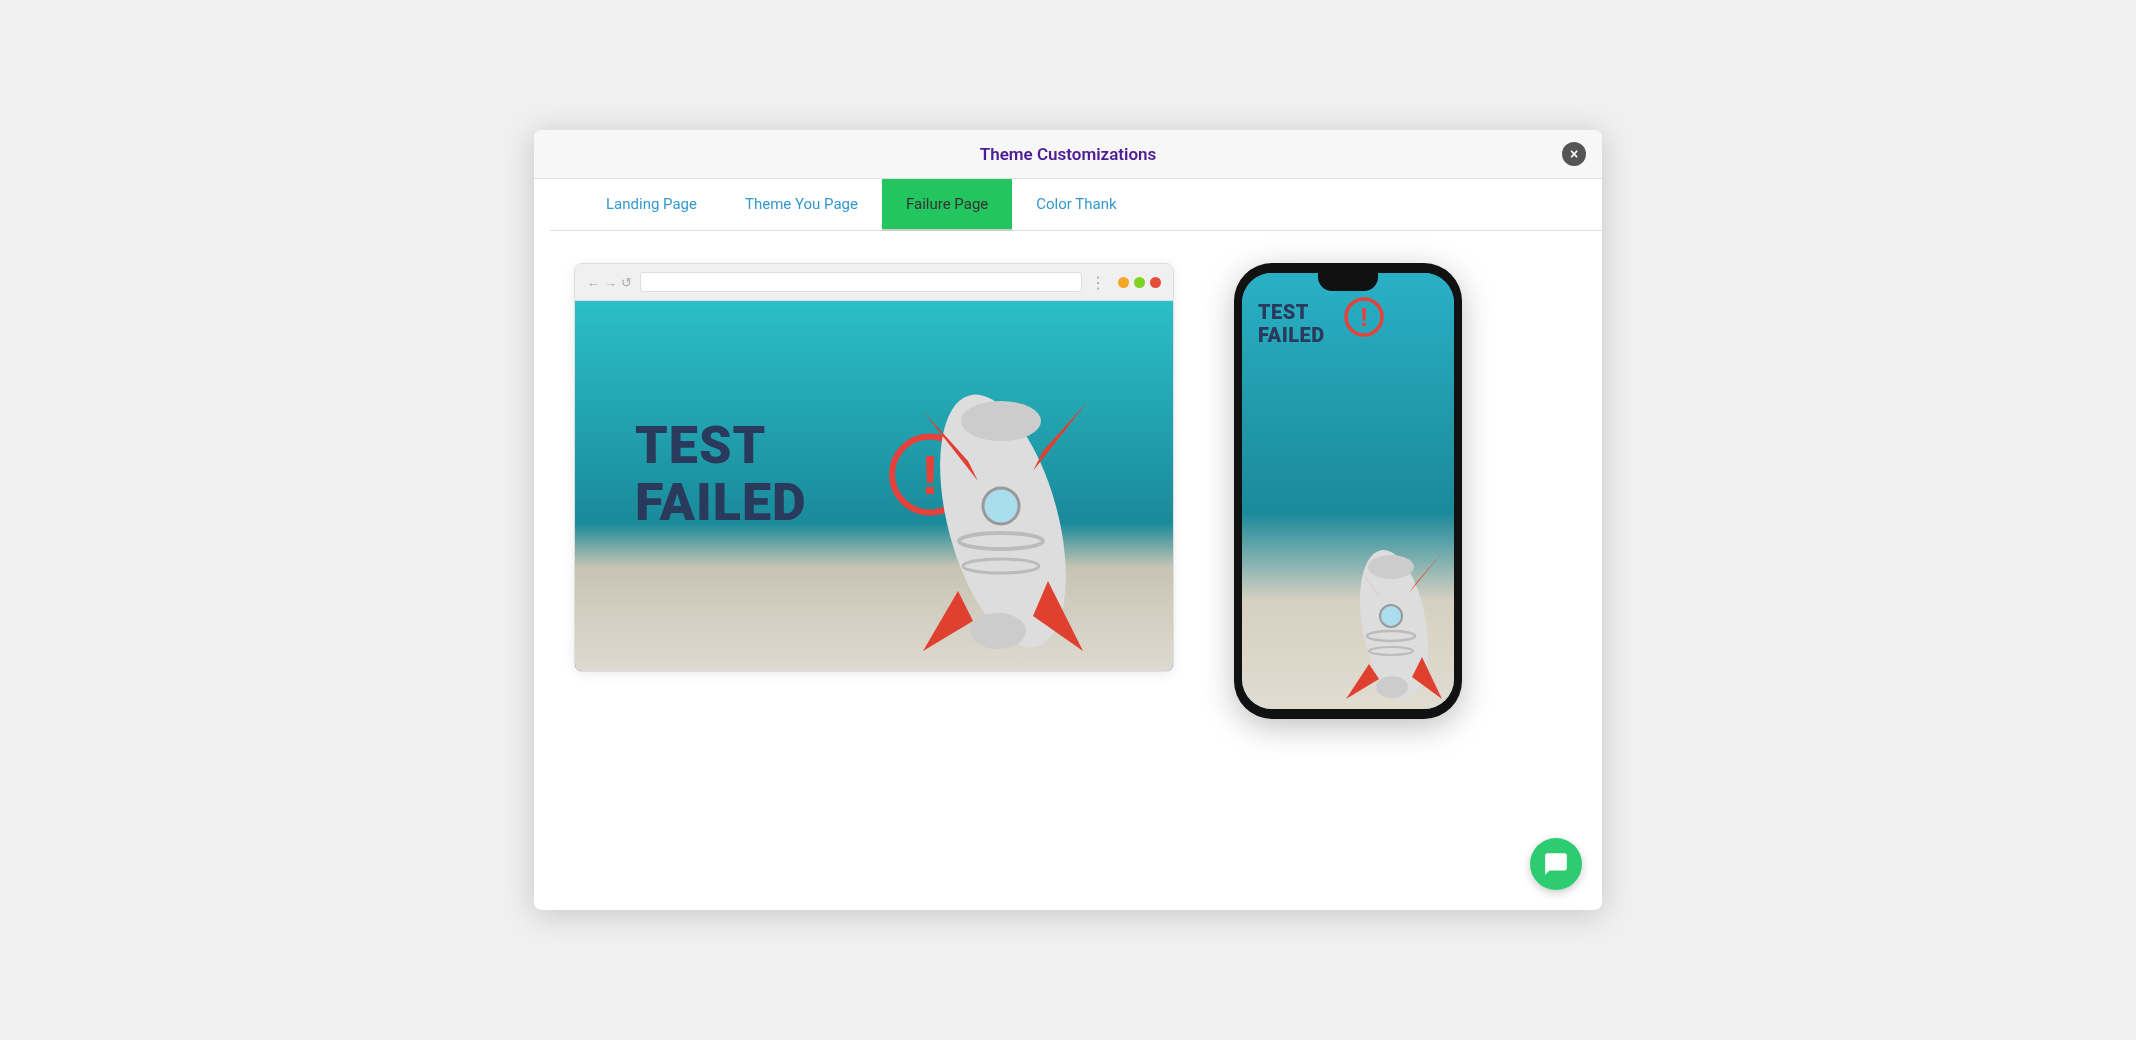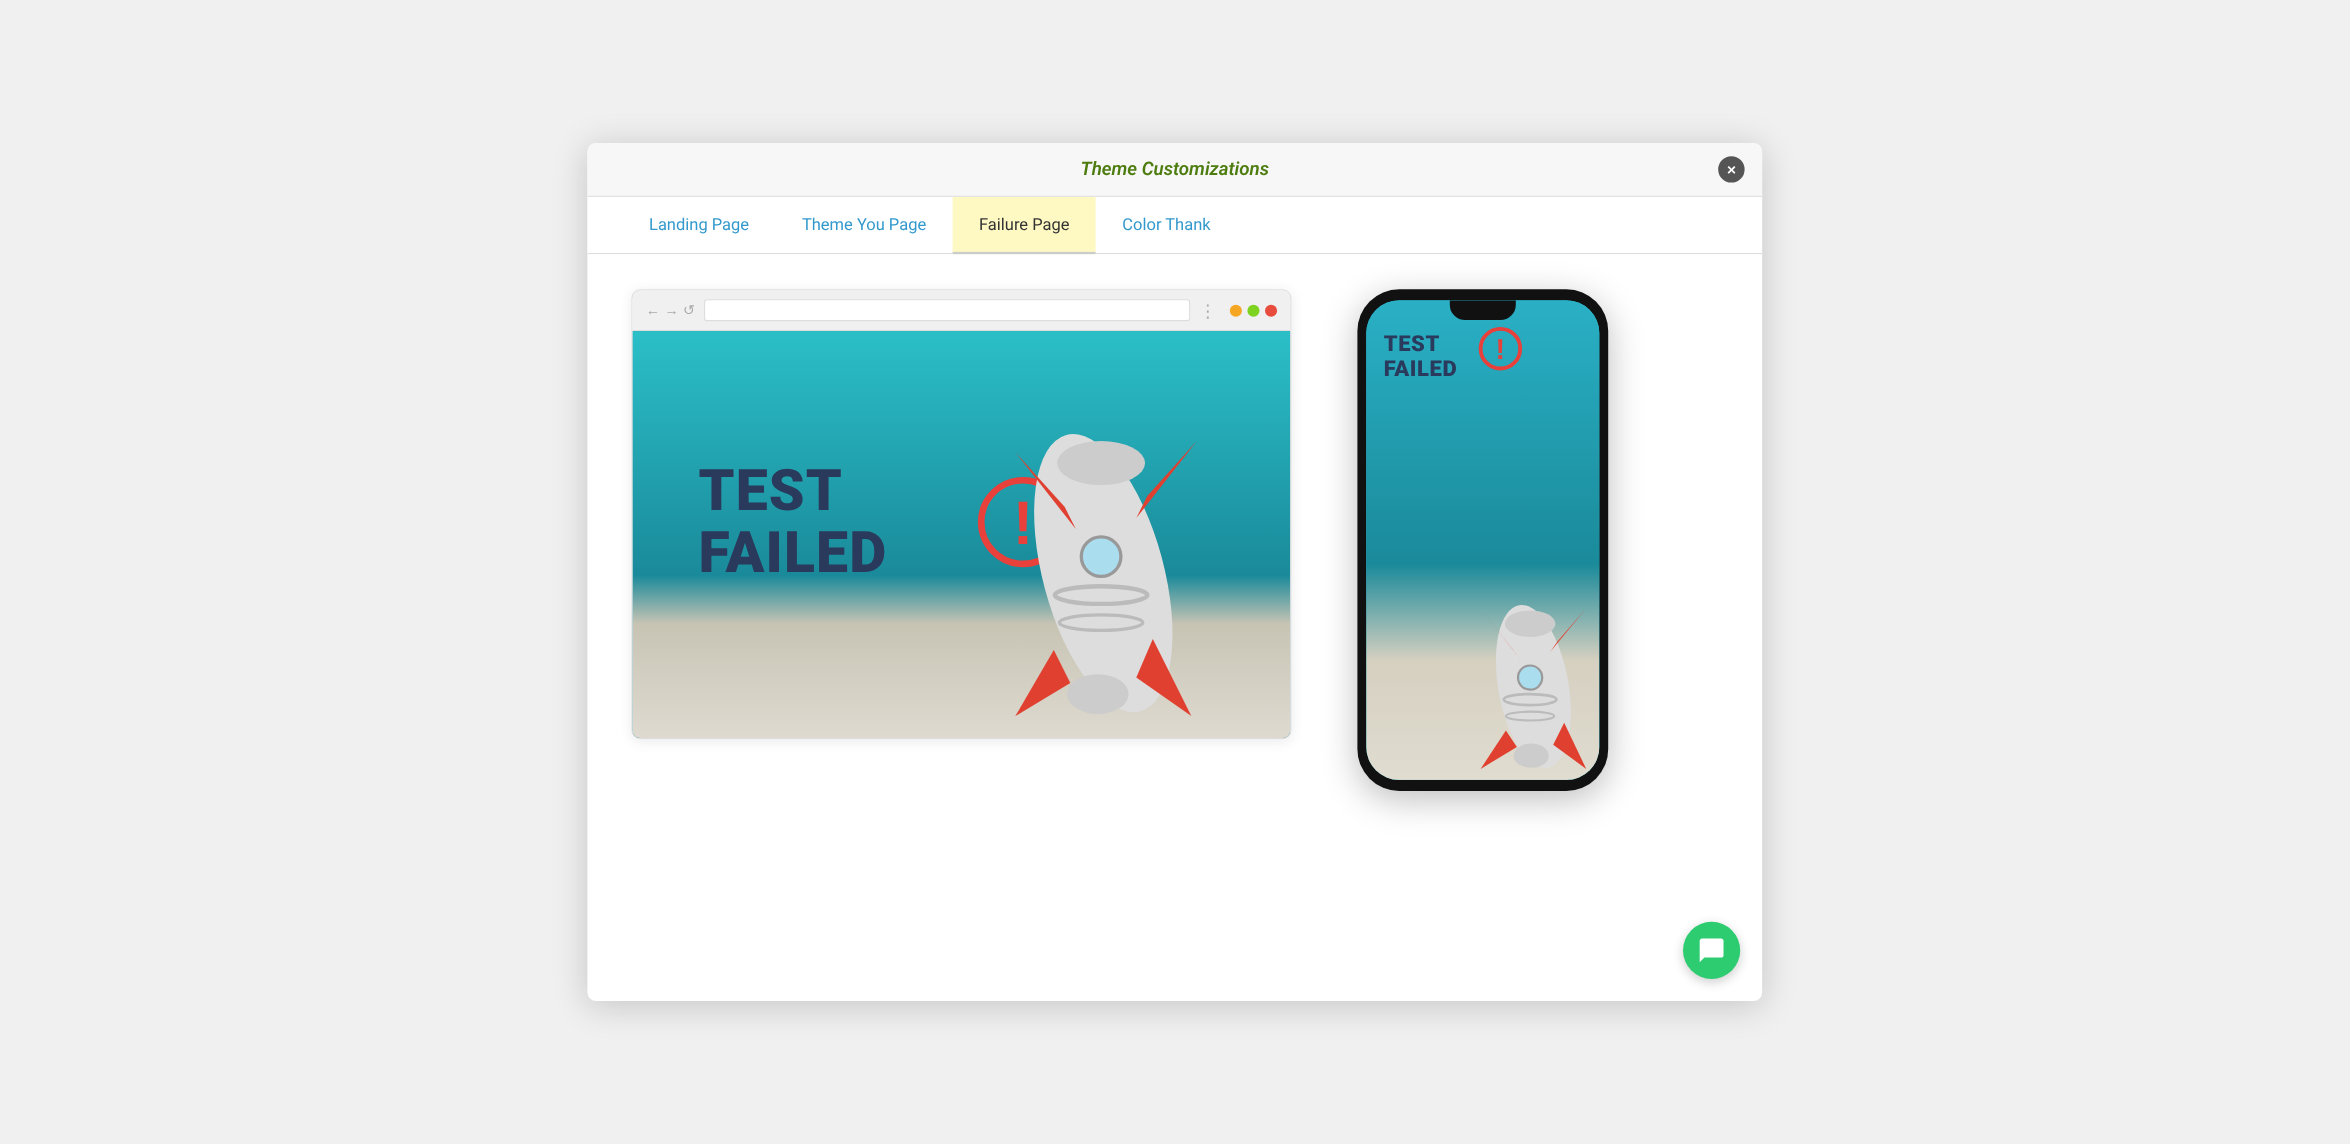--- a/index.html
+++ b/index.html
@@ -25,22 +25,21 @@
       align-items: center;
       justify-content: center;
       padding: 14px 20px;
       border-bottom: 1px solid #e0e0e0;
       position: relative;
       background: #f7f7f7;
     }
     .modal-title {
       font-size: 17px;
       font-weight: 600;
-      color: #4d7c0f;
-      font-style: italic;
+      color: #4c1d95;
     }
     .close-btn {
       position: absolute;
       right: 16px;
       top: 50%;
       transform: translateY(-50%);
       width: 24px;
       height: 24px;
       border-radius: 50%;
       background: #555;
@@ -52,34 +51,35 @@
       color: #fff;
       font-size: 14px;
       font-weight: bold;
       line-height: 1;
     }
     .tabs {
       display: flex;
       border-bottom: 1px solid #ddd;
       padding: 0 32px;
       background: #fff;
+      margin-left: 16px;
     }
     .tab {
       padding: 16px 24px;
       font-size: 15px;
       color: #3399cc;
       cursor: pointer;
       border-bottom: 2px solid transparent;
       margin-bottom: -1px;
       white-space: nowrap;
     }
     .tab.active {
       color: #333;
       border-bottom: 2px solid #ccc;
-      background: #fef9c3;
+      background: #22c55e;
     }
     .content {
       padding: 32px 40px;
       display: flex;
       gap: 60px;
       align-items: flex-start;
     }
 
     
     .browser-mockup {

